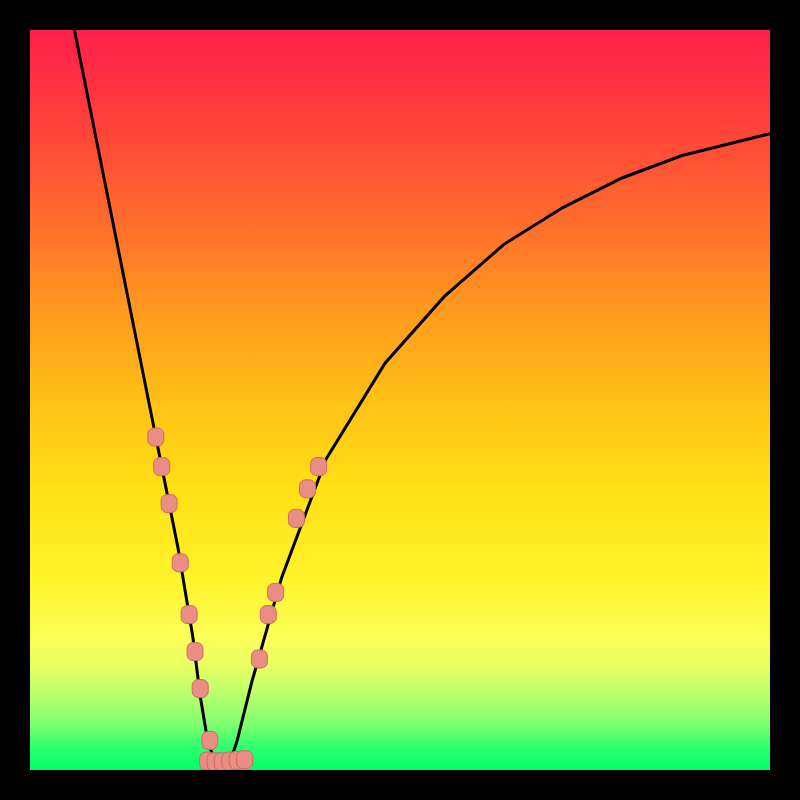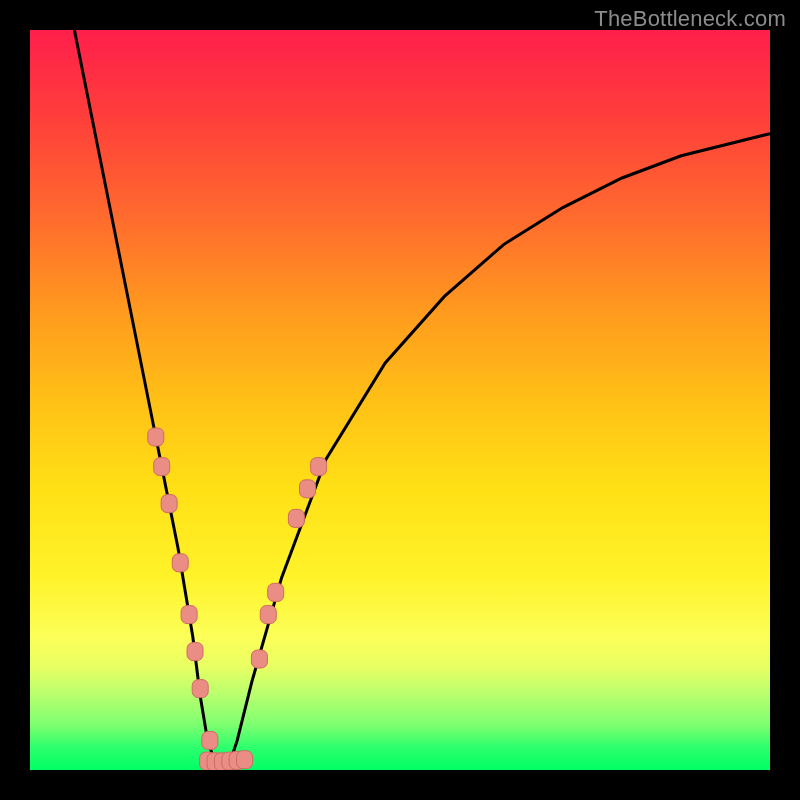--- a/index.html
+++ b/index.html
@@ -53,21 +53,20 @@
     left: 0;
     top: 0;
     width: 740px;
     height: 740px;
   }
 </style>
 </head>
 <body>
 
 <div class="frame">
-  <div class="watermark">TheBottleneck.com</div>
   <div class="plot">
     <svg class="graph" viewBox="0 0 740 740" preserveAspectRatio="none">
       <path id="curve-path" fill="none" stroke="#000000" stroke-width="3" d="M44.40 0.00 L59.20 74.00 L74.00 148.00 L88.80 222.00 L103.60 296.00 L118.40 370.00 L133.20 444.00 L148.00 518.00 L162.80 606.80 L170.20 666.00 L177.60 710.40 L185.00 732.60 L192.40 740.00 L199.80 732.60 L207.20 710.40 L222.00 651.20 L251.60 547.60 L296.00 429.20 L355.20 333.00 L414.40 266.40 L473.60 214.60 L532.80 177.60 L592.00 148.00 L651.20 125.80 L710.40 111.00 L740.00 103.60"></path>
       <g id="markers-group">
           <rect x="117.80" y="398.00" width="16" height="18" rx="6" ry="6" fill="#e98d85" stroke="#cf6a61" stroke-width="1"></rect>
           <rect x="123.72" y="427.60" width="16" height="18" rx="6" ry="6" fill="#e98d85" stroke="#cf6a61" stroke-width="1"></rect>
           <rect x="131.12" y="464.60" width="16" height="18" rx="6" ry="6" fill="#e98d85" stroke="#cf6a61" stroke-width="1"></rect>
           <rect x="142.22" y="523.80" width="16" height="18" rx="6" ry="6" fill="#e98d85" stroke="#cf6a61" stroke-width="1"></rect>
           <rect x="151.10" y="575.60" width="16" height="18" rx="6" ry="6" fill="#e98d85" stroke="#cf6a61" stroke-width="1"></rect>
           <rect x="157.02" y="612.60" width="16" height="18" rx="6" ry="6" fill="#e98d85" stroke="#cf6a61" stroke-width="1"></rect>

